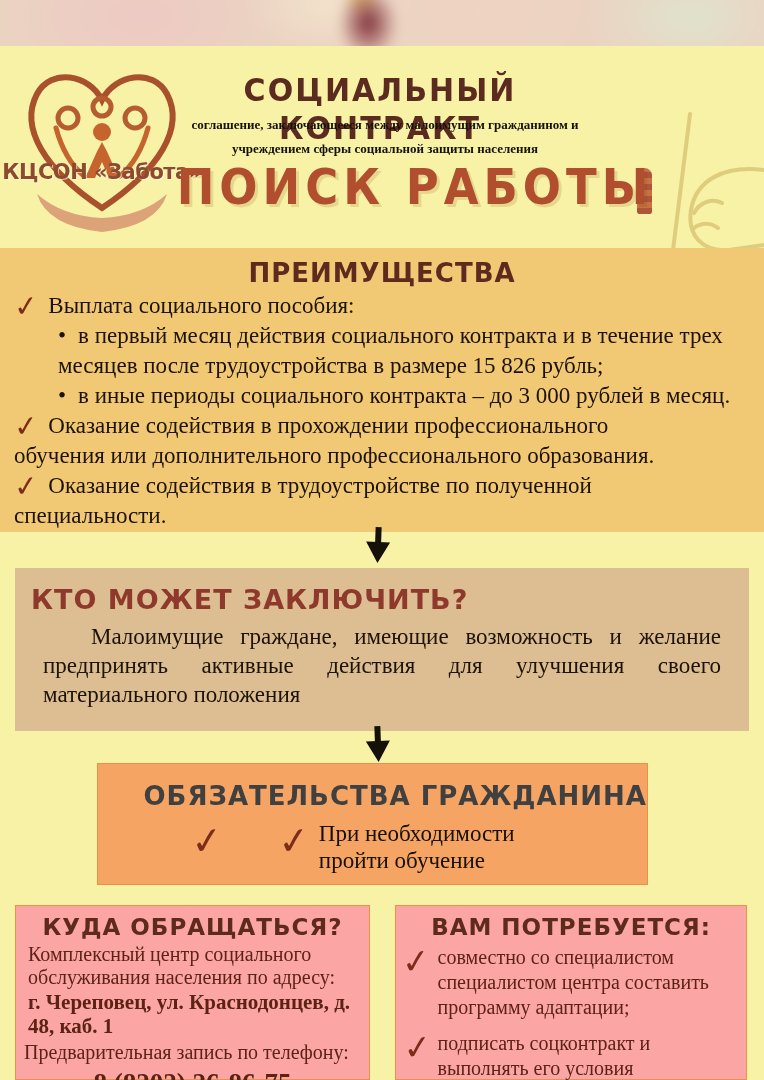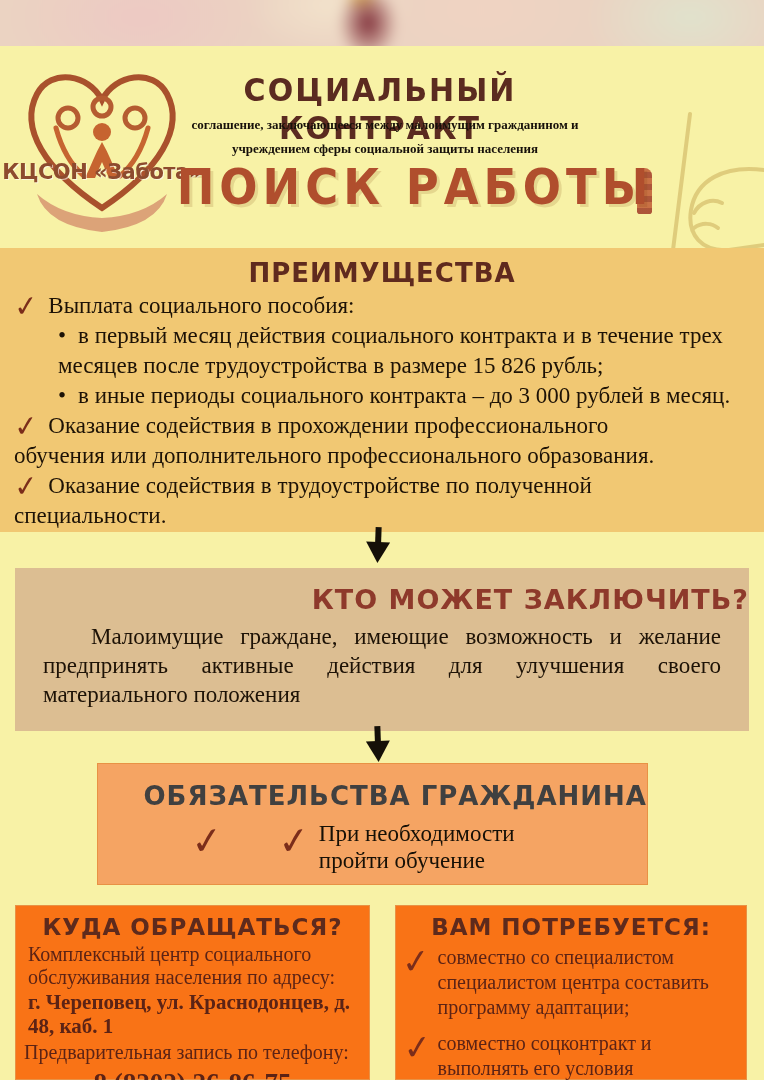--- a/index.html
+++ b/index.html
@@ -47,41 +47,41 @@
   .adv-list{padding:0 18px 0 14px;font-size:23px;line-height:30px;color:#1D1206;}
   .adv-item{margin:0;}
   .wrapcap{max-width:652px;}
   .check-glyph{font-family:"DejaVu Sans",sans-serif;font-size:29px;line-height:29px;color:#7B2D1A;
     display:inline-block;margin-right:10px;transform:rotate(-6deg);vertical-align:-3px;font-weight:bold;}
   .bullet-item{padding-left:44px;}
   .bullet-glyph{display:inline-block;margin-right:12px;}
 
   
   .who{position:absolute;left:15px;top:568px;width:734px;height:163px;background:#DCBE92;}
-  .who-heading{margin:16px 0 7px;text-align:right;font-size:27px;letter-spacing:1px;color:#8E392B;}
+  .who-heading{margin:16px 16px 7px;text-align:left;font-size:27px;letter-spacing:1px;color:#8E392B;}
   .who-text{margin:0;padding:0 28px;text-align:justify;text-indent:48px;
     font-size:23px;line-height:29px;color:#1D1206;}
 
   
   .arrow{position:absolute;left:360px;}
   .arrow-1{top:527px;}
   .arrow-2{top:726px;}
 
   
   .oblig{position:absolute;left:97px;top:763px;width:551px;height:122px;background:#F5A463;
     border:1px solid #E89245;box-sizing:border-box;}
   .oblig-heading{margin:17px 0 9px;text-align:right;font-size:26px;letter-spacing:1px;color:#404040;}
   .oblig-row{display:flex;justify-content:center;gap:46px;padding:0 10px;}
   .oblig-item{display:flex;align-items:flex-start;font-size:23px;color:#161006;}
   .oblig-item .check-glyph{font-size:38px;line-height:38px;margin-right:9px;margin-top:2px;font-weight:normal;}
   .oblig-text{line-height:27px;padding-top:4px;}
   .oblig-text.two-line{width:235px;padding-top:0;}
 
   
-  .bottom-box{position:absolute;top:905px;height:175px;background:#f97316;
+  .bottom-box{position:absolute;top:905px;height:175px;background:#fca5a5;
     border:1px solid #E89245;box-sizing:border-box;}
   .box-left{left:15px;width:355px;}
   .box-right{left:395px;width:352px;}
   .box-heading{margin:8px 0 3px;text-align:center;font-size:23px;letter-spacing:1px;color:#5E2A1C;}
   .where-org{margin:1px 0 0;padding:0 4px 0 12px;font-size:20px;line-height:23px;color:#5C2315;}
   .where-address{margin:1px 0 0;padding:0 4px 0 12px;font-size:21px;line-height:24px;
     font-weight:bold;color:#5C2315;}
   .where-note{margin:3px 0 0;padding:0 2px 0 8px;font-size:20px;line-height:23px;color:#5C2315;}
   .where-phone{margin:4px 0 0;text-align:center;font-weight:bold;font-size:27px;color:#5C2315;}
   .need-list{padding:2px 6px 0 8px;}
@@ -194,18 +194,18 @@
 
   <div class="bottom-box box-right">
     <div class="box-heading display">ВАМ ПОТРЕБУЕТСЯ:</div>
     <div class="need-list">
       <div class="need-item">
         <span class="check-glyph">✓</span>
         <span class="need-text">совместно со специалистом специалистом центра составить программу адаптации;</span>
       </div>
       <div class="need-item">
         <span class="check-glyph">✓</span>
-        <span class="need-text">совместно соцконтракт и выполнять его условия</span>
+        <span class="need-text">подписать соцконтракт и выполнять его условия</span>
       </div>
     </div>
   </div>
 
 </div>
 
 </body></html>

